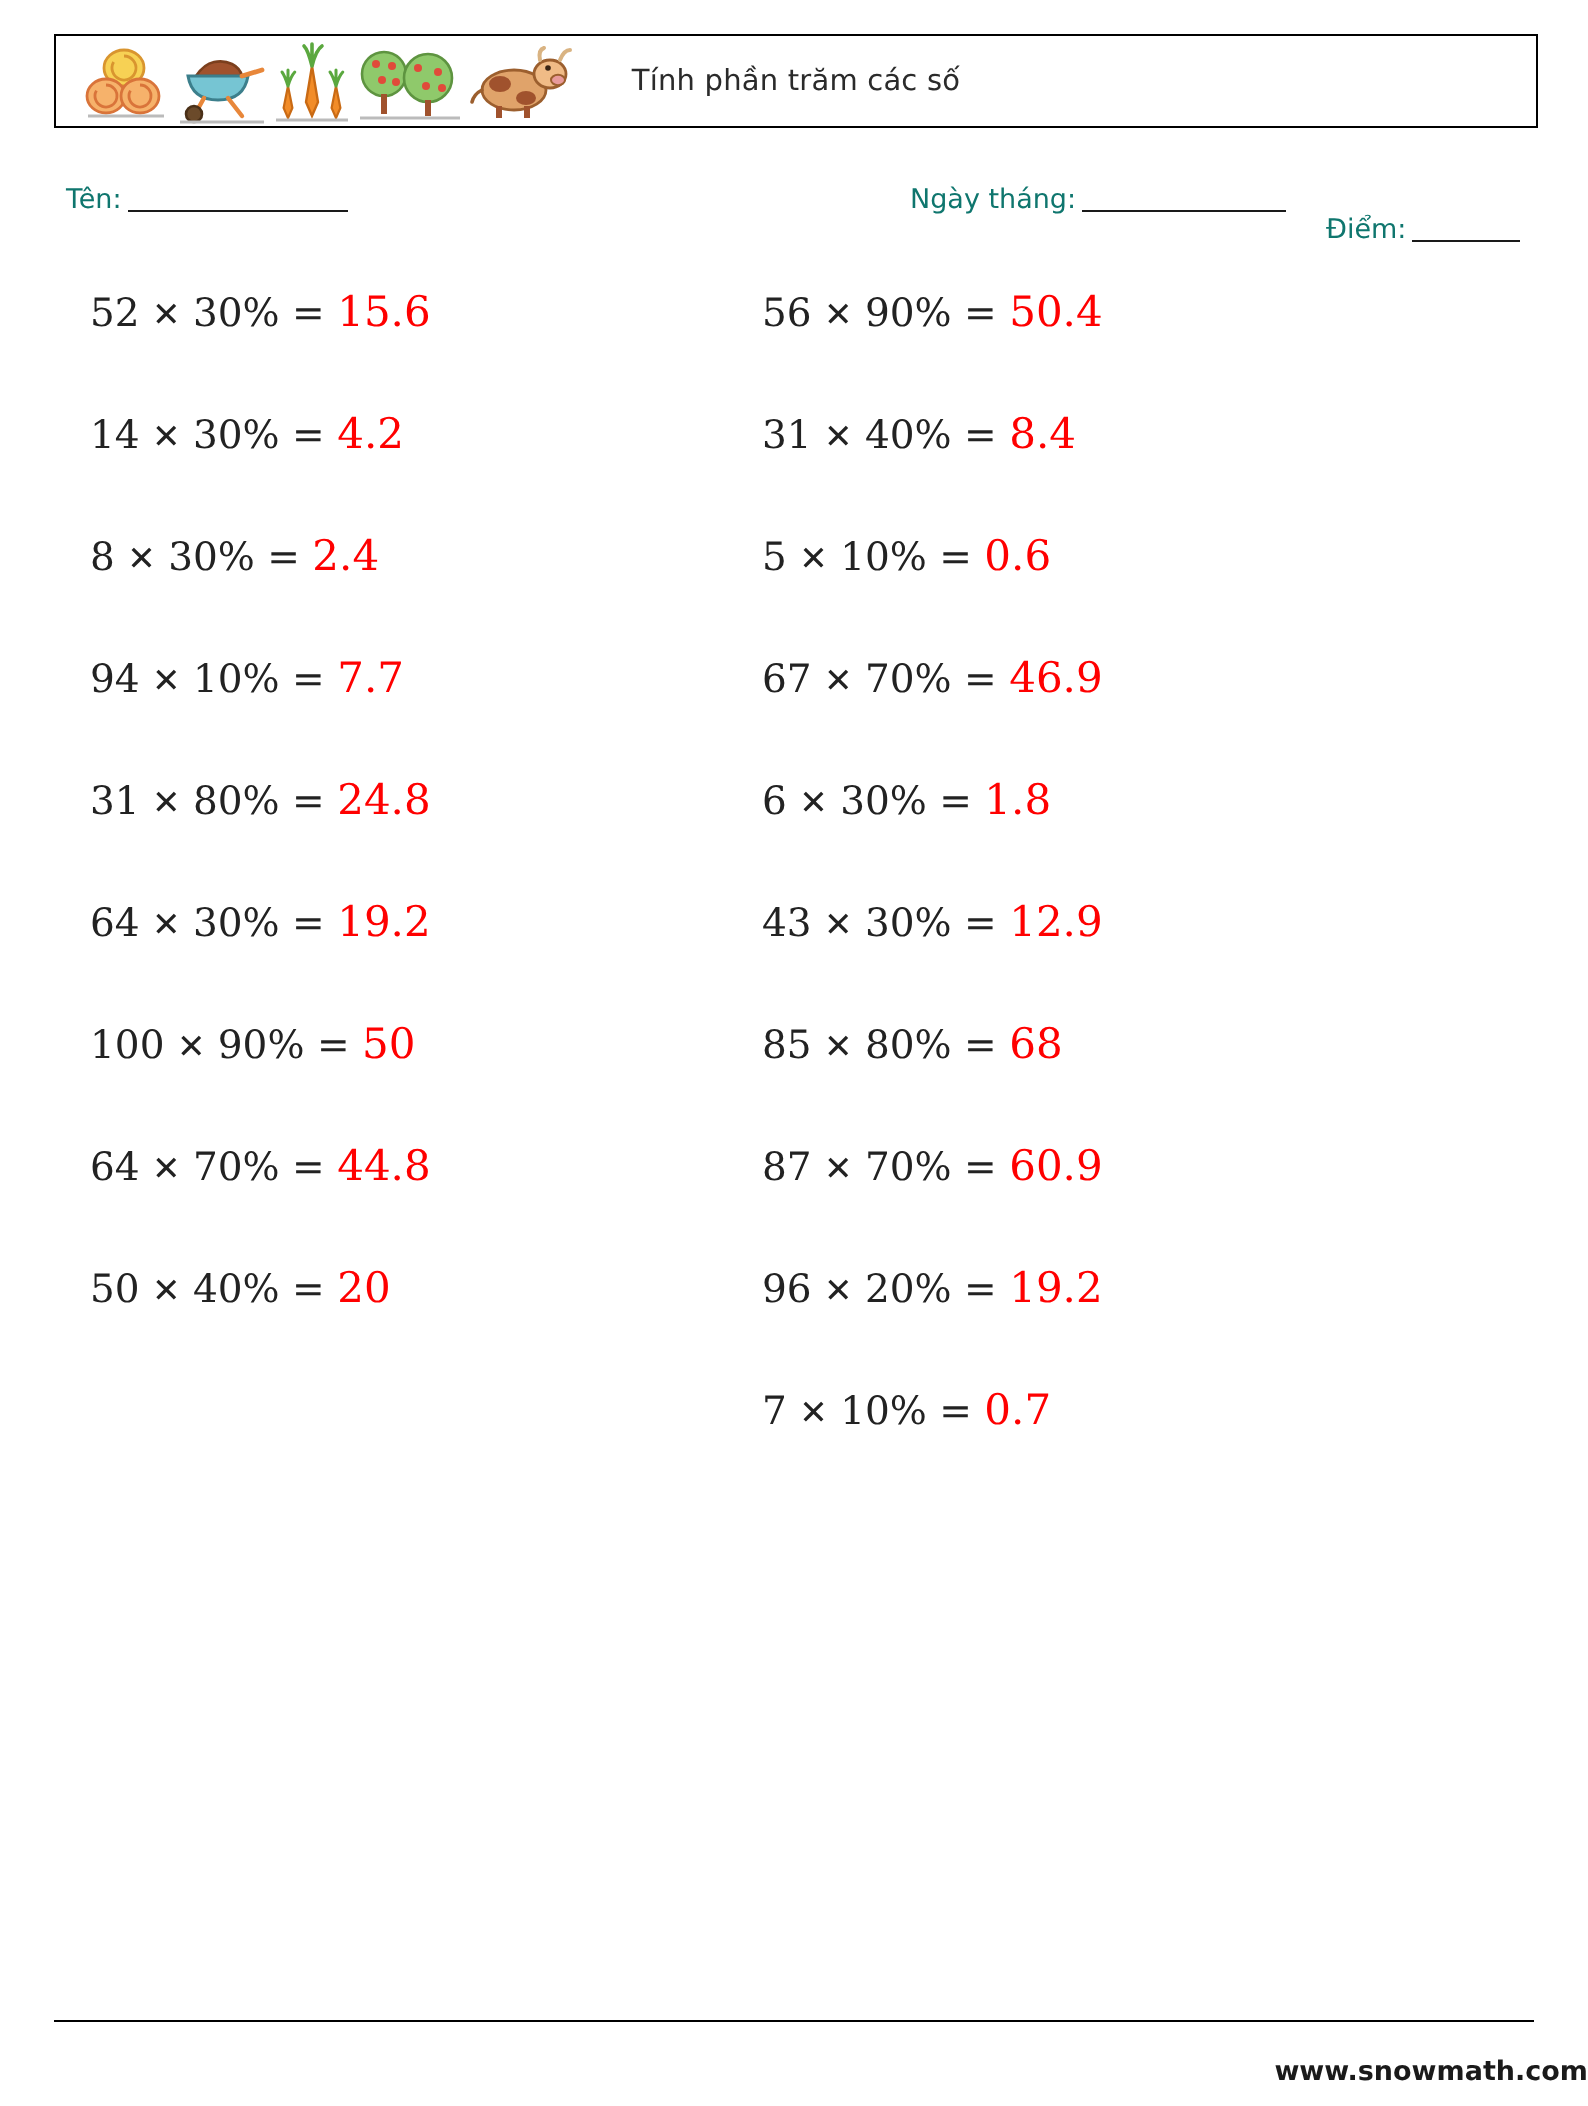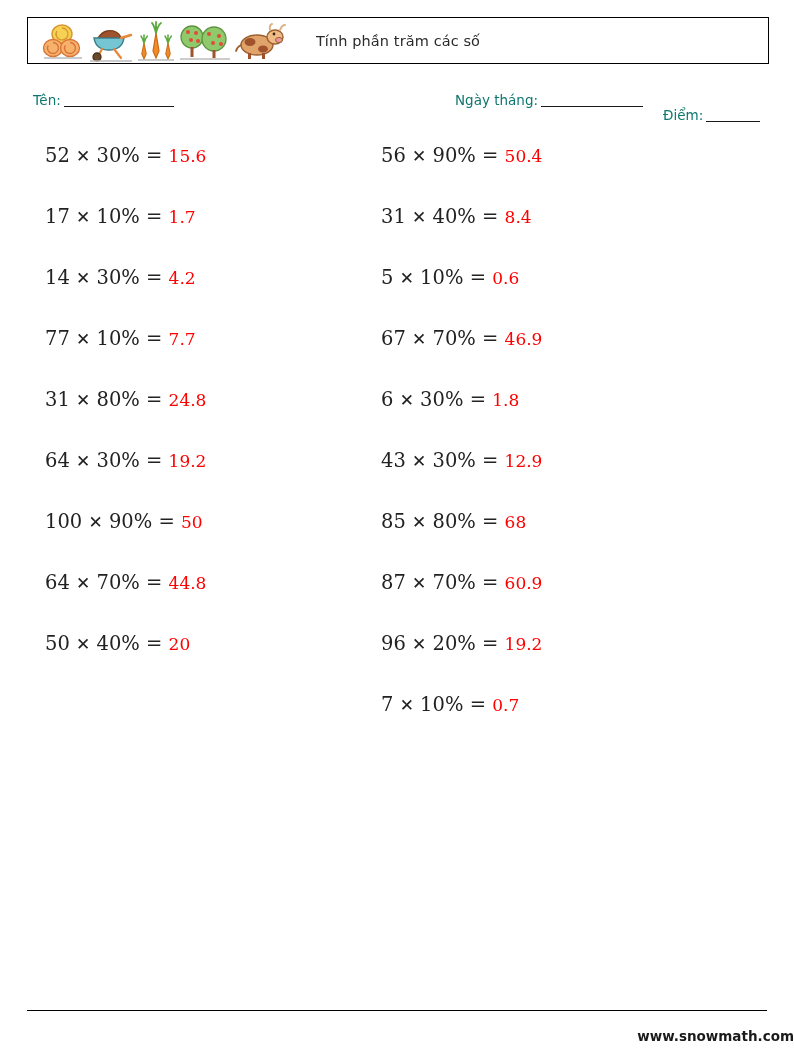--- a/index.html
+++ b/index.html
@@ -110,21 +110,21 @@
     line-height: 1;
   }
   .problem .operand,
   .problem .percent,
   .problem .times,
   .problem .equals { color: #222222; }
   .problem .times  { font-family: "DejaVu Sans", sans-serif; font-size: 17px; }
   .problem .answer {
     color: #ff0000;
     font-family: "DejaVu Serif", serif;
-    font-size: 17px;
+    font-size: 21px;
   }
 
   
   .footer-rule {
     position: absolute;
     left: 27px;
     top: 1010px;
     width: 740px;
     border-top: 1.6px solid #000000;
   }
@@ -219,23 +219,23 @@
     <span>Ngày tháng:</span><span class="rule rule-date"></span>
   </div>
   <div class="meta-score">
     <span>Điểm:</span><span class="rule rule-score"></span>
   </div>
 </div>
 
 <div class="problems">
   <div class="col col-left" id="col-left">
       <div class="problem"><span class="operand">52</span> <span class="times">✕</span> <span class="percent">30%</span> <span class="equals">=</span> <span class="answer">15.6</span></div>
-      <div class="problem"><span class="operand">17</span> <span class="times">✕</span> <span class="percent">10%</span> <span class="equals">=</span> <span class="answer">1.7</span></div>
       <div class="problem"><span class="operand">14</span> <span class="times">✕</span> <span class="percent">30%</span> <span class="equals">=</span> <span class="answer">4.2</span></div>
-      <div class="problem"><span class="operand">77</span> <span class="times">✕</span> <span class="percent">10%</span> <span class="equals">=</span> <span class="answer">7.7</span></div>
+      <div class="problem"><span class="operand">8</span> <span class="times">✕</span> <span class="percent">30%</span> <span class="equals">=</span> <span class="answer">2.4</span></div>
+      <div class="problem"><span class="operand">94</span> <span class="times">✕</span> <span class="percent">10%</span> <span class="equals">=</span> <span class="answer">7.7</span></div>
       <div class="problem"><span class="operand">31</span> <span class="times">✕</span> <span class="percent">80%</span> <span class="equals">=</span> <span class="answer">24.8</span></div>
       <div class="problem"><span class="operand">64</span> <span class="times">✕</span> <span class="percent">30%</span> <span class="equals">=</span> <span class="answer">19.2</span></div>
       <div class="problem"><span class="operand">100</span> <span class="times">✕</span> <span class="percent">90%</span> <span class="equals">=</span> <span class="answer">50</span></div>
       <div class="problem"><span class="operand">64</span> <span class="times">✕</span> <span class="percent">70%</span> <span class="equals">=</span> <span class="answer">44.8</span></div>
       <div class="problem"><span class="operand">50</span> <span class="times">✕</span> <span class="percent">40%</span> <span class="equals">=</span> <span class="answer">20</span></div>
     </div>
   <div class="col col-right" id="col-right">
       <div class="problem"><span class="operand">56</span> <span class="times">✕</span> <span class="percent">90%</span> <span class="equals">=</span> <span class="answer">50.4</span></div>
       <div class="problem"><span class="operand">31</span> <span class="times">✕</span> <span class="percent">40%</span> <span class="equals">=</span> <span class="answer">8.4</span></div>
       <div class="problem"><span class="operand">5</span> <span class="times">✕</span> <span class="percent">10%</span> <span class="equals">=</span> <span class="answer">0.6</span></div>

